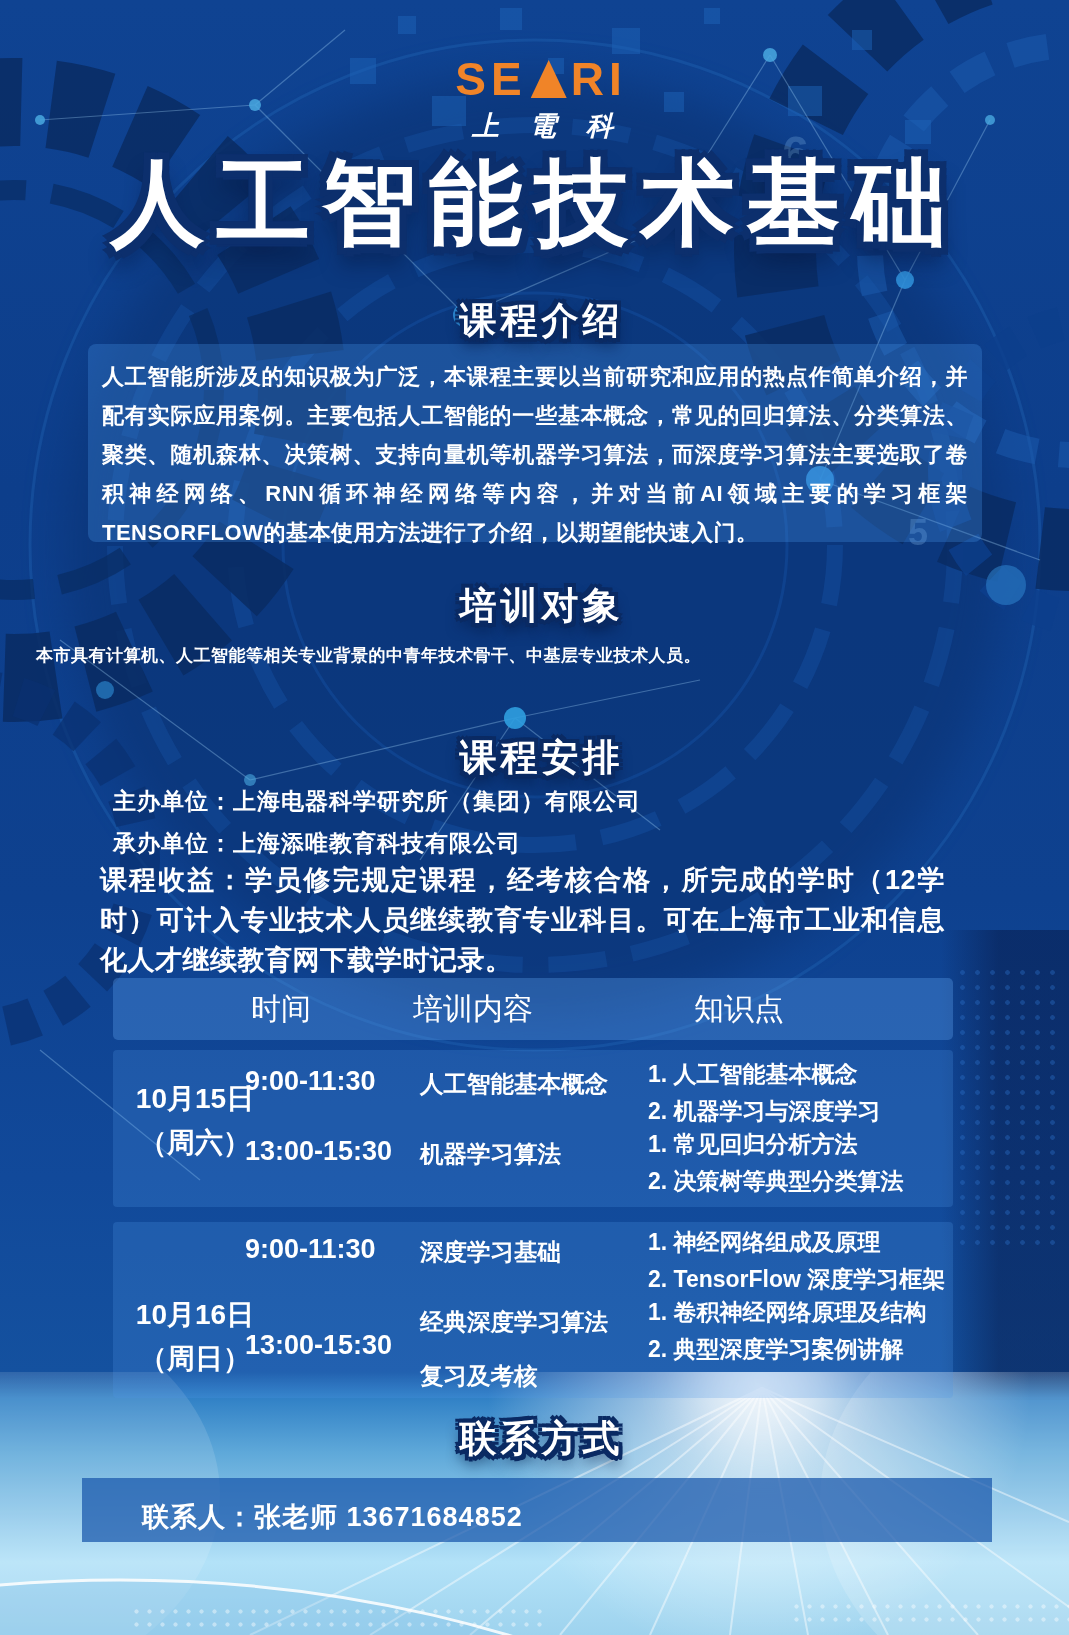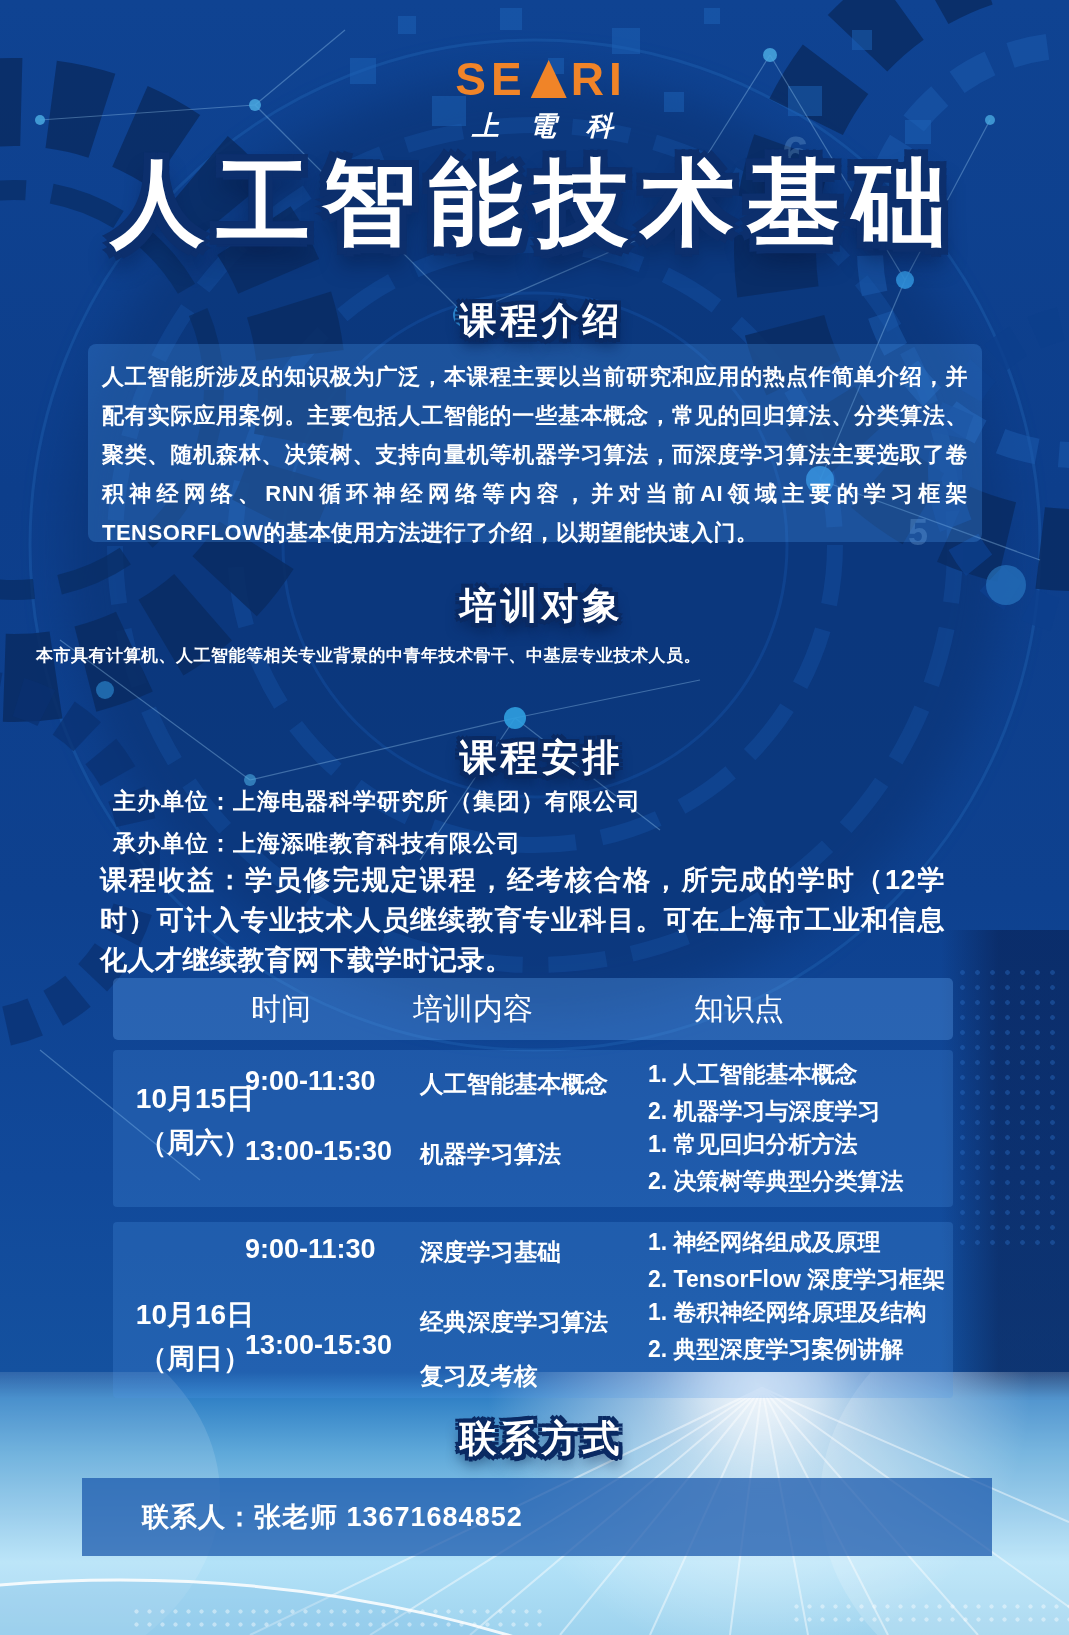--- a/index.html
+++ b/index.html
@@ -76,21 +76,21 @@
       linear-gradient(180deg,rgba(47,134,205,0) 0,rgba(52,134,202,.9) 26px,#5ea8d9 80px,#8cc6e9 140px,#b3e2f8 190px,#9ed3ee 263px);
   }
   .dotgrid{z-index:2;background-image:radial-gradient(circle,rgba(255,255,255,.75) 1.8px,rgba(255,255,255,0) 2.4px);
            background-size:13px 13px;opacity:.55;}
   .dotgrid-blue{z-index:1;background-image:radial-gradient(circle,rgba(45,115,205,.9) 2px,rgba(45,115,205,0) 2.6px);
                 background-size:15px 15px;opacity:.4;}
   .right-shade{right:0;top:930px;width:128px;height:470px;z-index:0;
                background:linear-gradient(90deg,rgba(7,25,70,0),rgba(7,25,70,.5) 45%);}
 
   
-  .contact-bar{left:82px;top:1478px;width:910px;height:78px;z-index:3;
+  .contact-bar{left:82px;top:1478px;width:910px;height:64px;z-index:3;
                background:rgba(23,86,170,.72);}
   .contact-text{padding-left:60px;line-height:78px;font-size:27px;font-weight:700;
                 letter-spacing:1px;color:#ffffff;}
 </style>
 </head>
 <body>
 
 <div class="poster">
 
   <svg class="deco z0" width="1069" height="1635" viewBox="0 0 1069 1635">

